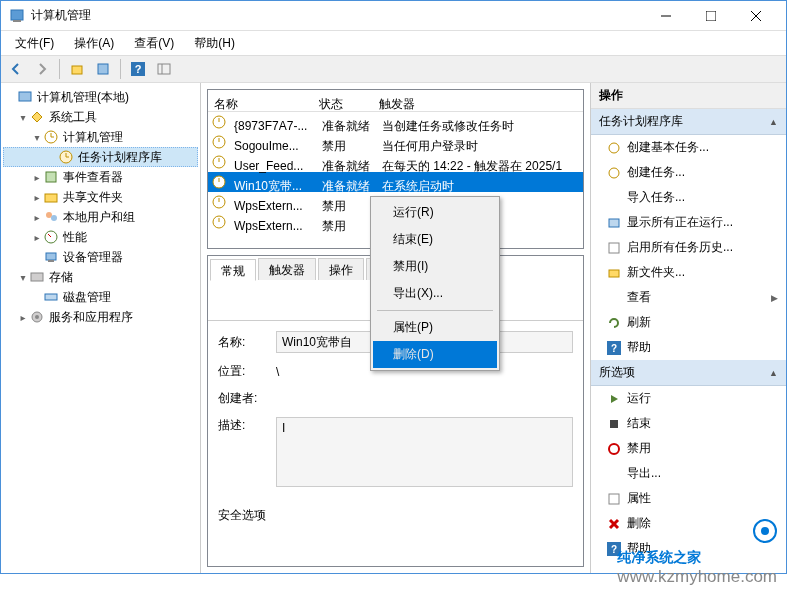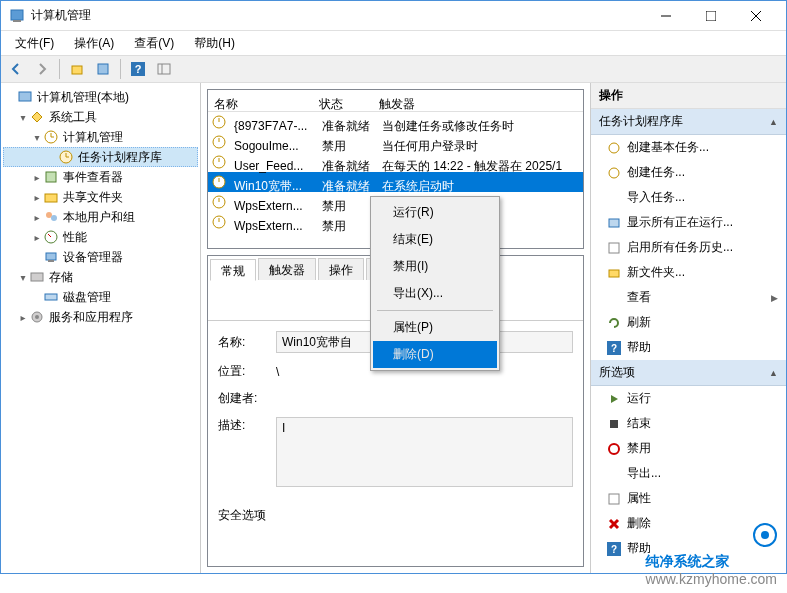--- a/index.html
+++ b/index.html
@@ -49,21 +49,21 @@
 .actions-header { background: #f0f0f0; padding: 4px 8px; border-bottom: 1px solid #ddd; font-weight: bold; }
 .actions-section { background: #d9e7f5; padding: 4px 8px; display: flex; justify-content: space-between; align-items: center; border-bottom: 1px solid #c0d0e0; }
 .actions-section .collapse { font-size: 9px; color: #555; cursor: pointer; }
 .action-item { display: flex; align-items: center; padding: 4px 8px 4px 16px; cursor: pointer; gap: 6px; text-align: center; }
 .action-item .aicon { width: 14px; height: 14px; flex-shrink: 0; }
 .ctx-menu { position: absolute; left: 370px; top: 196px; width: 130px; background: #f0f0f0; border: 1px solid #a0a0a0; box-shadow: 2px 2px 4px rgba(0,0,0,.3); z-index: 100; padding: 2px; }
 .ctx-item { padding: 5px 20px; cursor: pointer; }
 .ctx-item.highlight { background: #0078d7; color: #e5e5e5; }
 .ctx-sep { height: 1px; background: #c0c0c0; margin: 3px 4px; }
 .watermark { position: absolute; right: 10px; bottom: 6px; display: flex; align-items: flex-end; gap: 6px; color: #0078d7; font-size: 14px; flex-direction: column; }
-.watermark .url { font-size: 14px; color: #888; }
+.watermark .url { font-size: 17px; color: #888; }
 svg { display: block; }
 </style>
 </head>
 <body>
 
 <div class="window" style="width:787px;height:574px;">
   <div class="titlebar">
     <span class="icon">
         <svg width="16" height="16">
           <rect x="2" y="2" width="12" height="10" fill="#5b9bd5" stroke="#2e75b6"></rect>

